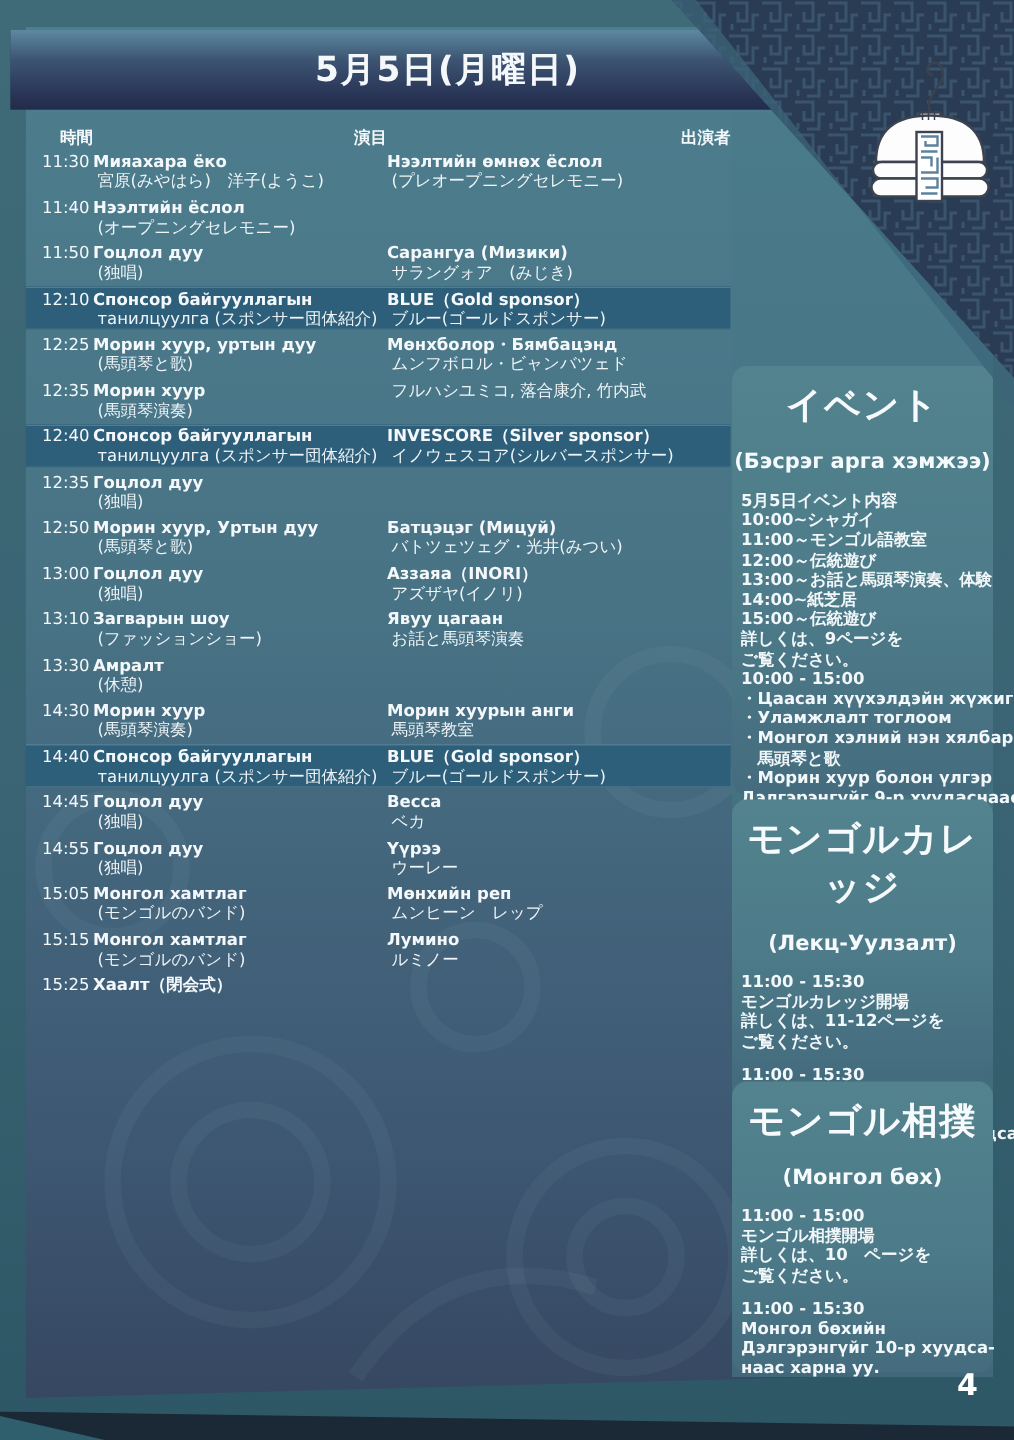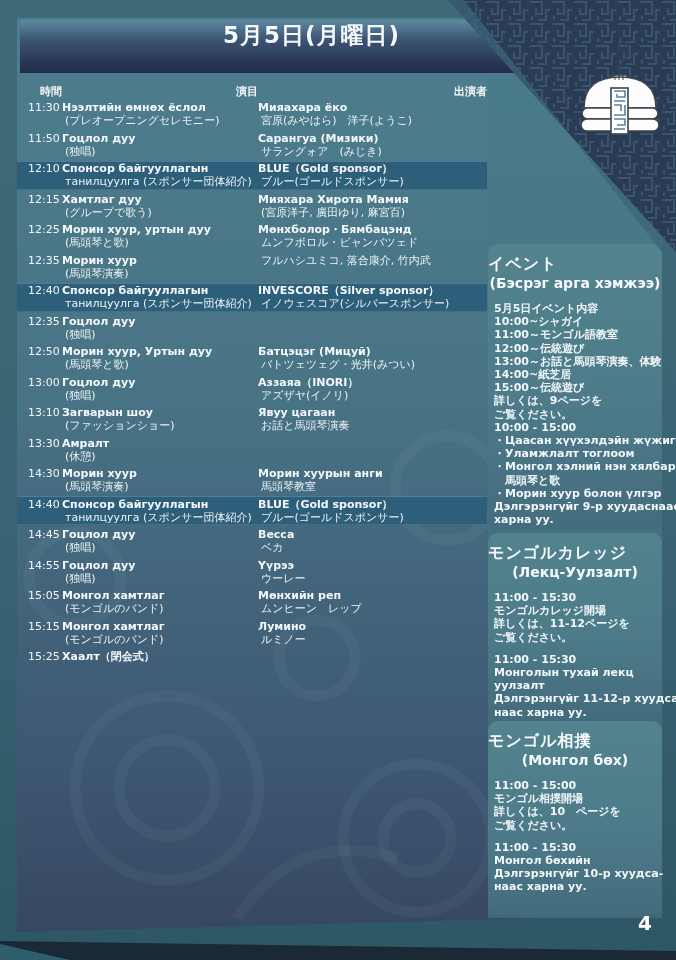--- a/index.html
+++ b/index.html
@@ -19,30 +19,30 @@
       background:linear-gradient(180deg,#4d7e8e 0%,#487385 42%,#3e5873 80%,#364761 100%);
       clip-path:polygon(0 0,100% 0,100% 897px,0 914px);}
   .swirls{position:absolute;left:0;top:0;}
 
   
   .sidebar-backing{position:absolute;left:488px;top:75px;width:174px;height:843px;z-index:4;
       background:linear-gradient(180deg,#4a7b8b 0%,#44707f 60%,#40687a 100%);}
   .sb-panel{position:absolute;left:488px;width:174px;z-index:5;border-radius:10px;
       background:linear-gradient(180deg,#53838f 0%,#4d7b89 55%,#446c7e 100%);
       color:#f6fafc;}
-  .sb-panel .sb-title{font-size:16px;font-weight:700;letter-spacing:1px;margin-top:10px;}
-  .sb-panel .sb-subtitle{text-align:center;font-size:14px;font-weight:700;margin-top:0;}
+  .sb-panel .sb-title{text-align:center;font-size:24px;font-weight:700;letter-spacing:1px;margin-top:10px;}
+  .sb-panel .sb-subtitle{text-align:center;font-size:14px;font-weight:700;margin-top:14px;}
   .sb-body{margin-top:11px;padding:0 5px 0 6px;}
   .sb-line{font-size:11px;font-weight:700;line-height:13.2px;white-space:nowrap;color:#f2f7fa;}
   .sb-line.spacer{height:9px;}
 
   
-  .header-bar{position:absolute;left:20px;top:20px;width:545px;height:53px;z-index:6;
+  .header-bar{position:absolute;left:7px;top:20px;width:545px;height:53px;z-index:6;
       background:linear-gradient(180deg,#5d89a0 0%,#47678399 38%,#2b3758 78%,#222b4b 100%);
-      background-color:#2b3758;display:flex;justify-content:center;}
+      background-color:#2b3758;display:flex;align-items:center;justify-content:center;}
   .page-title{color:#f5f8fa;font-size:23px;font-weight:700;letter-spacing:1px;padding-left:38px;white-space:nowrap;}
 
   
   .schedule{position:absolute;left:17px;top:84px;width:470px;z-index:7;color:#f4f8fa;}
   .srow{display:grid;grid-template-columns:34px 196px 1fr;padding:1.3px 0 1.3px 11px;
         min-height:26.4px;margin-bottom:1.5px;align-items:start;}
   .srow.head{min-height:13px;margin-bottom:0;}
   .srow.hl{background:#2e5f7a;box-shadow:inset 0 1px rgba(255,255,255,.18),inset 0 -1px rgba(255,255,255,.10);}
   .cell{font-size:11px;line-height:13.2px;}
   .c-time{font-weight:400;}
@@ -89,26 +89,37 @@
   <div class="schedule">
     <div class="srow head">
       <div class="cell c-time">時間</div>
       <div class="cell">演目</div>
       <div class="cell">出演者</div>
     </div>
     <div>
         <div class="srow">
     <div class="cell c-time">11:30</div>
     <div class="cell">
+      <div class="ln-mn">Мияахара ёко</div>
+      <div class="ln-jp">宮原(みやはら)　洋子(ようこ)</div>
+    </div>
+    <div class="cell">
       <div class="ln-mn">Нээлтийн өмнөх ёслол</div>
       <div class="ln-jp">(プレオープニングセレモニー)</div>
     </div>
-    <div class="cell">
-      <div class="ln-mn">Мияахара ёко</div>
-      <div class="ln-jp">宮原(みやはら)　洋子(ようこ)</div>
+  </div>
+        <div class="srow">
+    <div class="cell c-time">11:40</div>
+    <div class="cell">
+      <div class="ln-mn">Нээлтийн ёслол</div>
+      <div class="ln-jp">(オープニングセレモニー)</div>
+    </div>
+    <div class="cell">
+      <div class="ln-mn"></div>
+      <div class="ln-jp"></div>
     </div>
   </div>
         <div class="srow">
     <div class="cell c-time">11:50</div>
     <div class="cell">
       <div class="ln-mn">Гоцлол дуу</div>
       <div class="ln-jp">(独唱)</div>
     </div>
     <div class="cell">
       <div class="ln-mn">Сарангуа (Мизики)</div>
@@ -117,31 +128,20 @@
   </div>
         <div class="srow hl">
     <div class="cell c-time">12:10</div>
     <div class="cell">
       <div class="ln-mn">Спонсор байгууллагын</div>
       <div class="ln-jp">танилцуулга (スポンサー団体紹介)</div>
     </div>
     <div class="cell">
       <div class="ln-mn">BLUE（Gold sponsor）</div>
       <div class="ln-jp">ブルー(ゴールドスポンサー)</div>
-    </div>
-  </div>
-        <div class="srow">
-    <div class="cell c-time">12:15</div>
-    <div class="cell">
-      <div class="ln-mn">Хамтлаг дуу</div>
-      <div class="ln-jp">(グループで歌う)</div>
-    </div>
-    <div class="cell">
-      <div class="ln-mn">Мияхара Хирота Мамия</div>
-      <div class="ln-jp">(宮原洋子, 廣田ゆり, 麻宮百)</div>
     </div>
   </div>
         <div class="srow">
     <div class="cell c-time">12:25</div>
     <div class="cell">
       <div class="ln-mn">Морин хуур, уртын дуу</div>
       <div class="ln-jp">(馬頭琴と歌)</div>
     </div>
     <div class="cell">
       <div class="ln-mn">Мөнхболор・Бямбацэнд</div>

